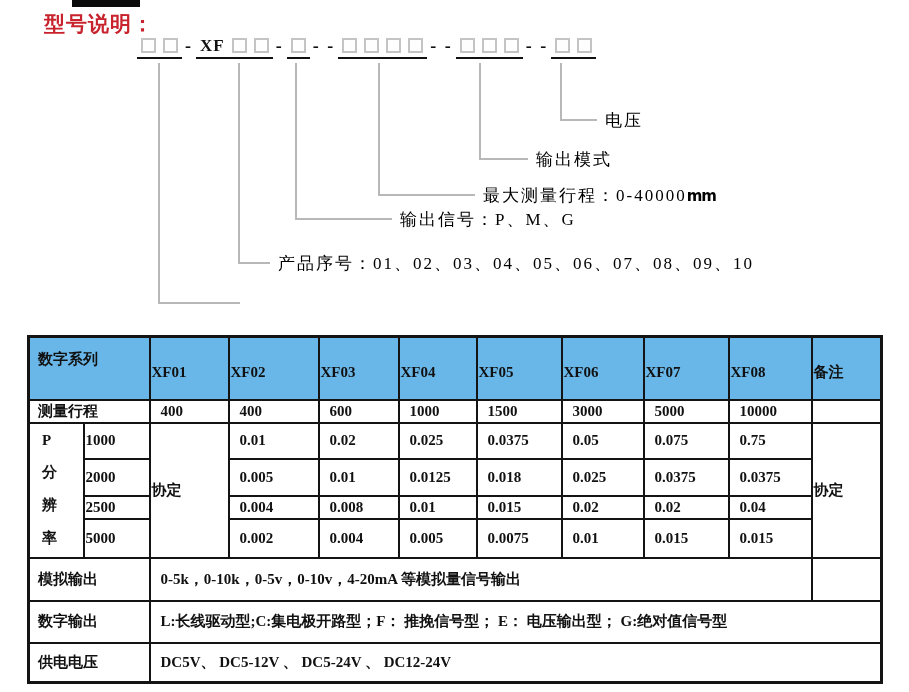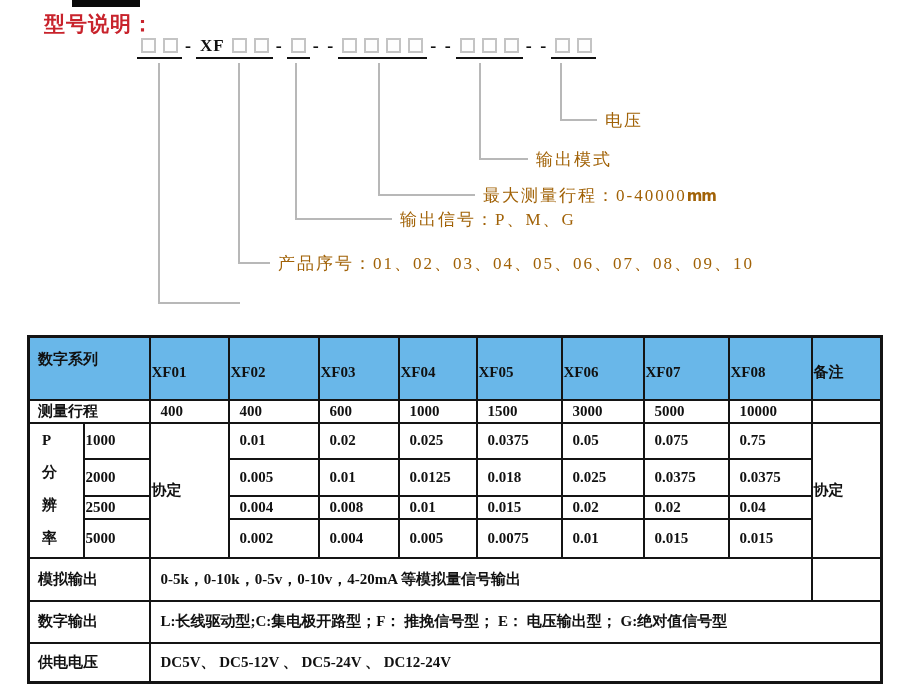--- a/index.html
+++ b/index.html
@@ -37,21 +37,21 @@
   }
   .msep{
     font-weight:bold;font-size:18px;line-height:17px;
     margin:0 3px;letter-spacing:2px;color:#111;white-space:pre;
   }
   
   .vline{position:absolute;width:0;border-left:2px solid #b8b8b8;}
   .hline{position:absolute;height:0;border-top:2px solid #b8b8b8;}
   .callout-label{
     position:absolute;
-    font-size:17px;letter-spacing:2px;color:#a16207;white-space:nowrap;
+    font-size:17px;letter-spacing:2px;color:#000000;white-space:nowrap;
   }
   .callout-label .unit{
     font-family:"DejaVu Sans", sans-serif;font-weight:bold;
     font-size:15px;letter-spacing:-1px;
   }
   .callout-label .line2{display:block;padding-left:65px;margin-top:2px;}
   
   table.spec{
     position:absolute;left:27px;top:335px;
     width:853px;border-collapse:collapse;table-layout:fixed;

